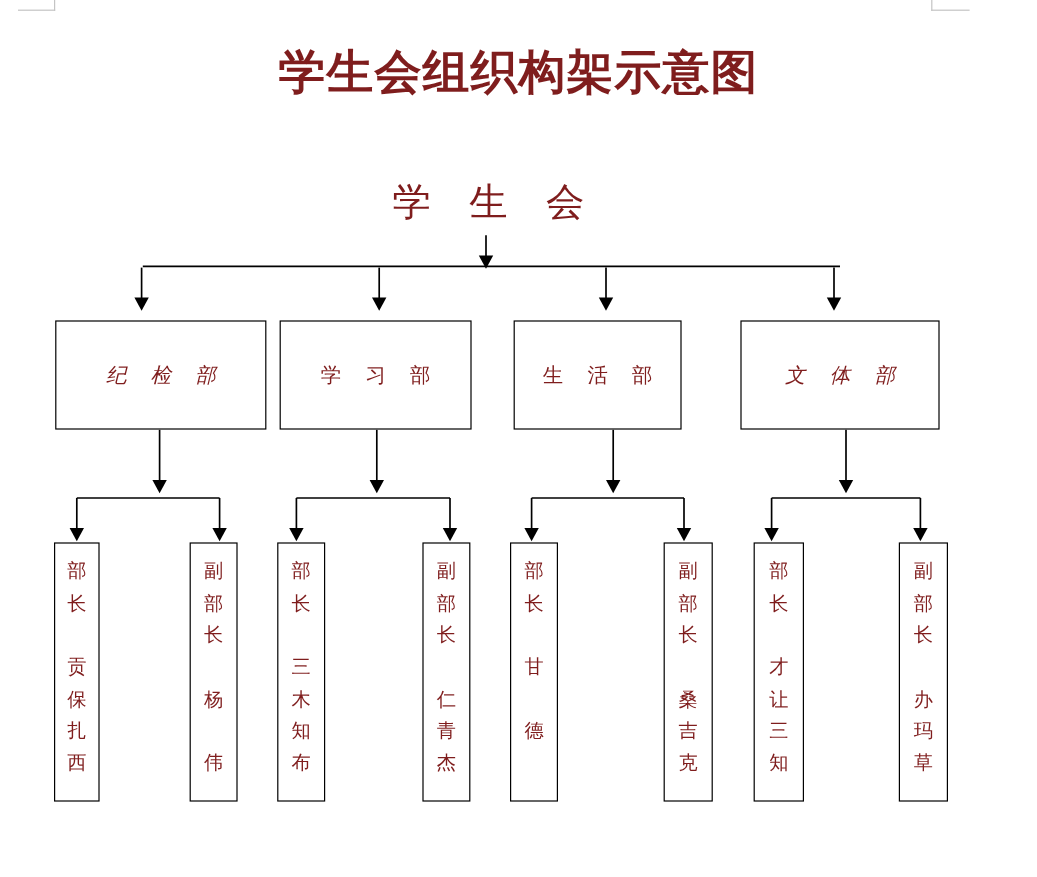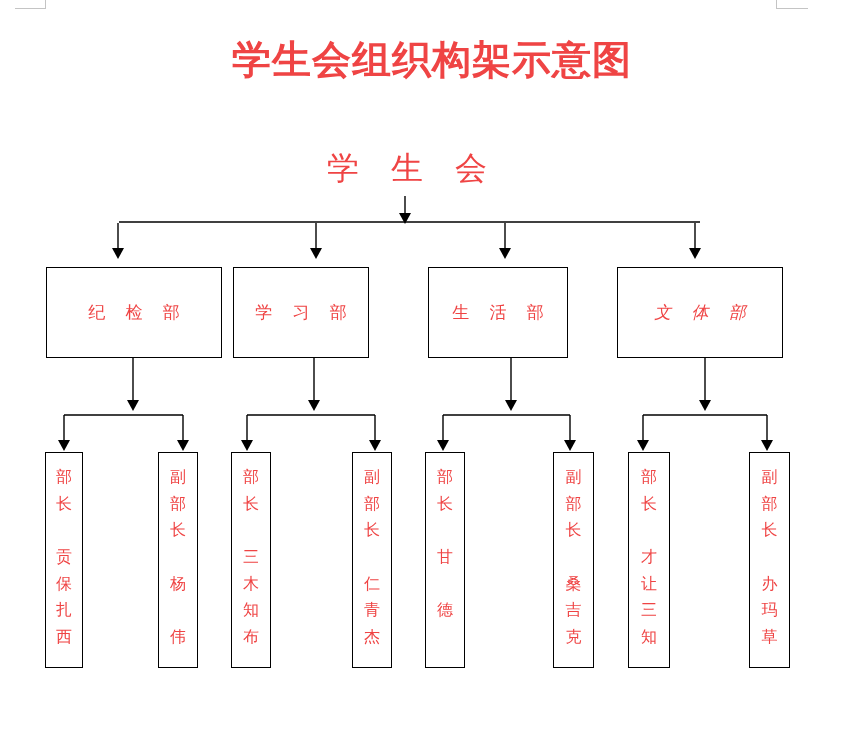--- a/index.html
+++ b/index.html
@@ -1,18 +1,18 @@
 <!DOCTYPE html>
 <html><head>
 <meta charset="utf-8">
 <style>
   html,body{margin:0;padding:0;background:#fff;}
   .canvas{
     position:relative;width:864px;height:731px;background:#ffffff;overflow:hidden;
-    font-family:"Liberation Serif","DejaVu Serif",serif;color:#ef4444;
+    font-family:"Liberation Serif","DejaVu Serif",serif;color:#7f1d1d;
   }
   .mark{position:absolute;border:0 solid #c4c4c4;box-sizing:border-box;}
   .mark.tl{left:15px;top:0;width:31px;height:9px;border-bottom-width:1px;border-right-width:1px;}
   .mark.tr{left:776px;top:0;width:32px;height:9px;border-bottom-width:1px;border-left-width:1px;}
   .title{
     position:absolute;top:33px;left:0;width:100%;text-align:center;
     font-size:39px;font-weight:bold;letter-spacing:1px;white-space:nowrap;
   }
   .root-label{
     position:absolute;top:147px;left:413px;transform:translateX(-50%);
@@ -91,42 +91,42 @@
         <polygon points="699,400 711,400 705,411" fill="#000"></polygon>
         <line x1="643" y1="415" x2="767" y2="415" stroke="#000" stroke-width="1.4"></line>
         <line x1="643" y1="415" x2="643" y2="442" stroke="#000" stroke-width="1.4"></line>
         <polygon points="637,440 649,440 643,451" fill="#000"></polygon>
         <line x1="767" y1="415" x2="767" y2="442" stroke="#000" stroke-width="1.4"></line>
         <polygon points="761,440 773,440 767,451" fill="#000"></polygon>
       </g>
     </svg>
 
   <div id="boxes">
-      <div class="dept-box" style="left: 46px; width: 176px;">
+      <div class="dept-box" style="left: 46px; width: 176px; font-style: italic;">
         <span class="dept-label">纪 检 部</span>
       </div>
       <div class="member-box" style="left: 45px; width: 38px;">
         <div class="cell">部</div>
         <div class="cell">长</div>
         <div class="cell"></div>
         <div class="cell">贡</div>
         <div class="cell">保</div>
         <div class="cell">扎</div>
         <div class="cell">西</div>
       </div>
       <div class="member-box" style="left: 158px; width: 40px;">
         <div class="cell">副</div>
         <div class="cell">部</div>
         <div class="cell">长</div>
         <div class="cell"></div>
         <div class="cell">杨</div>
         <div class="cell"></div>
         <div class="cell">伟</div>
       </div>
-      <div class="dept-box" style="left: 233px; width: 136px;">
+      <div class="dept-box" style="left: 233px; width: 160px;">
         <span class="dept-label">学 习 部</span>
       </div>
       <div class="member-box" style="left: 231px; width: 40px;">
         <div class="cell">部</div>
         <div class="cell">长</div>
         <div class="cell"></div>
         <div class="cell">三</div>
         <div class="cell">木</div>
         <div class="cell">知</div>
         <div class="cell">布</div>

